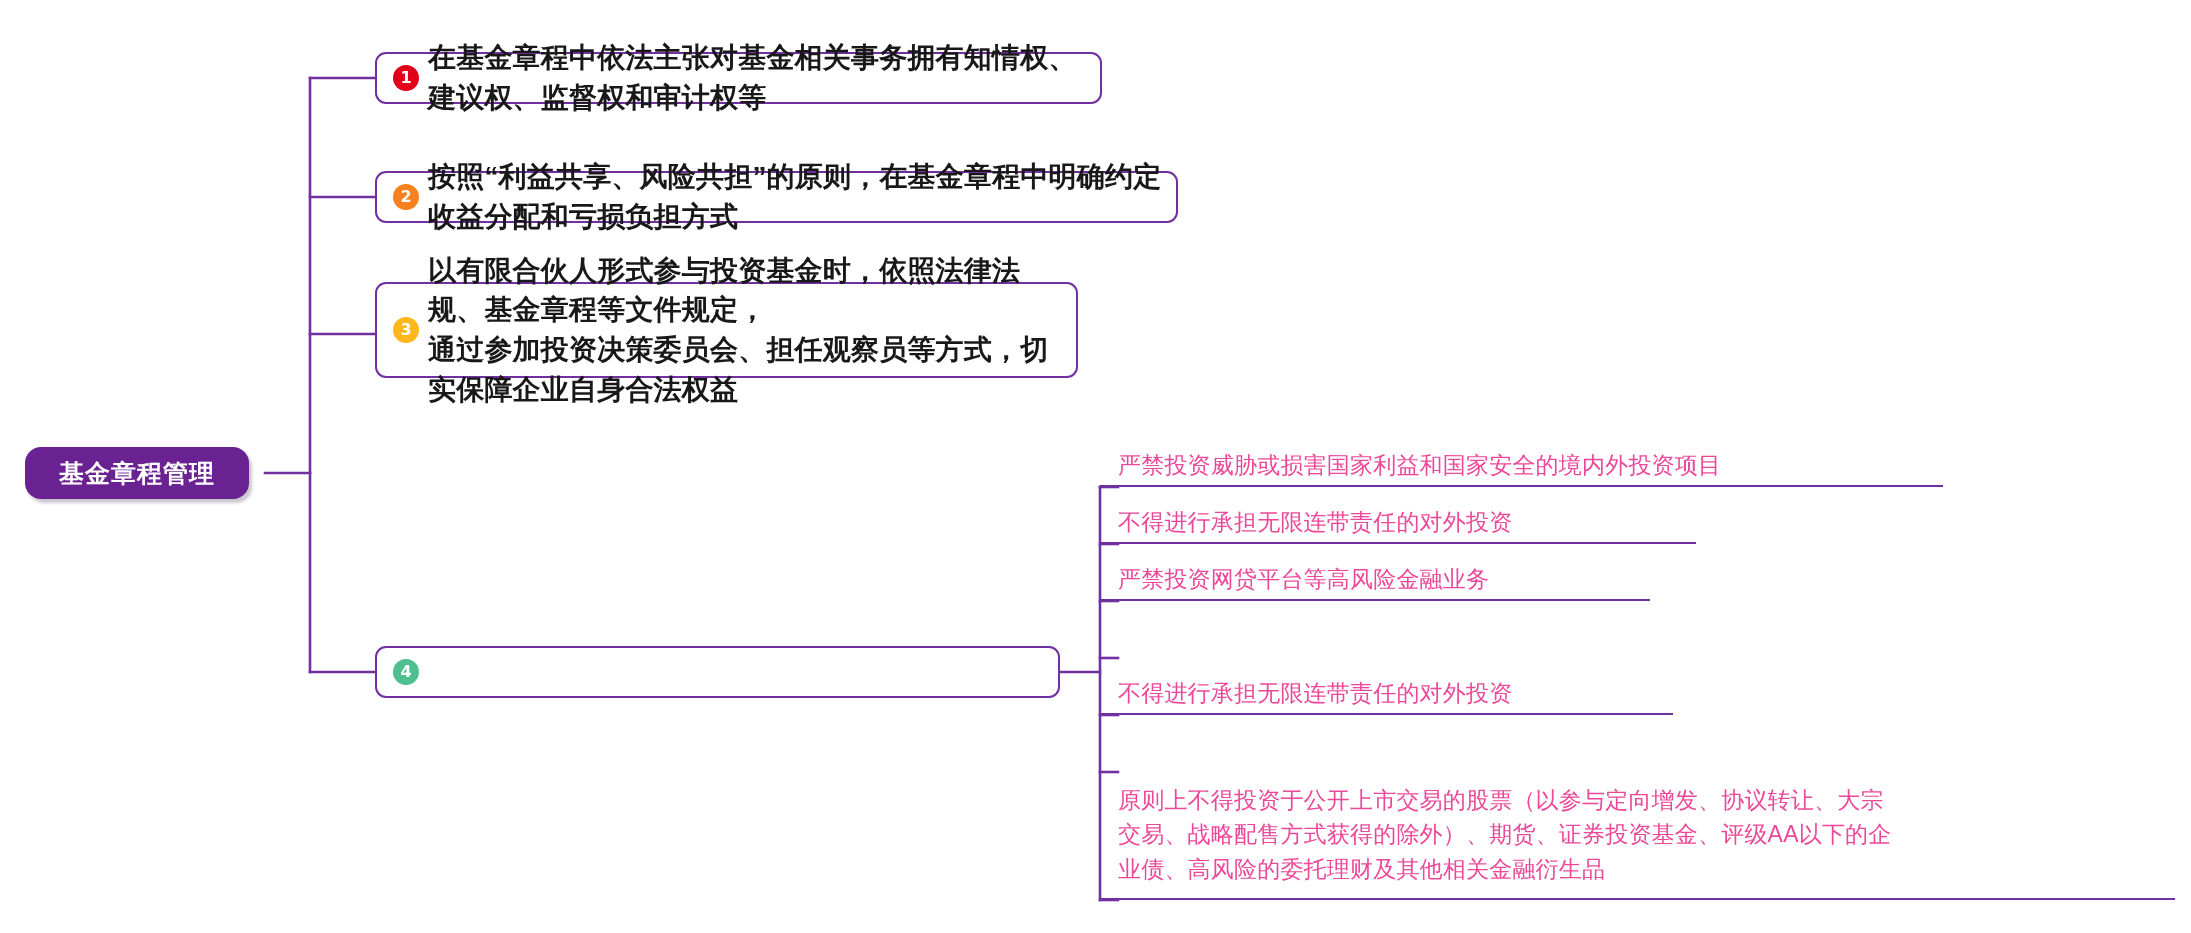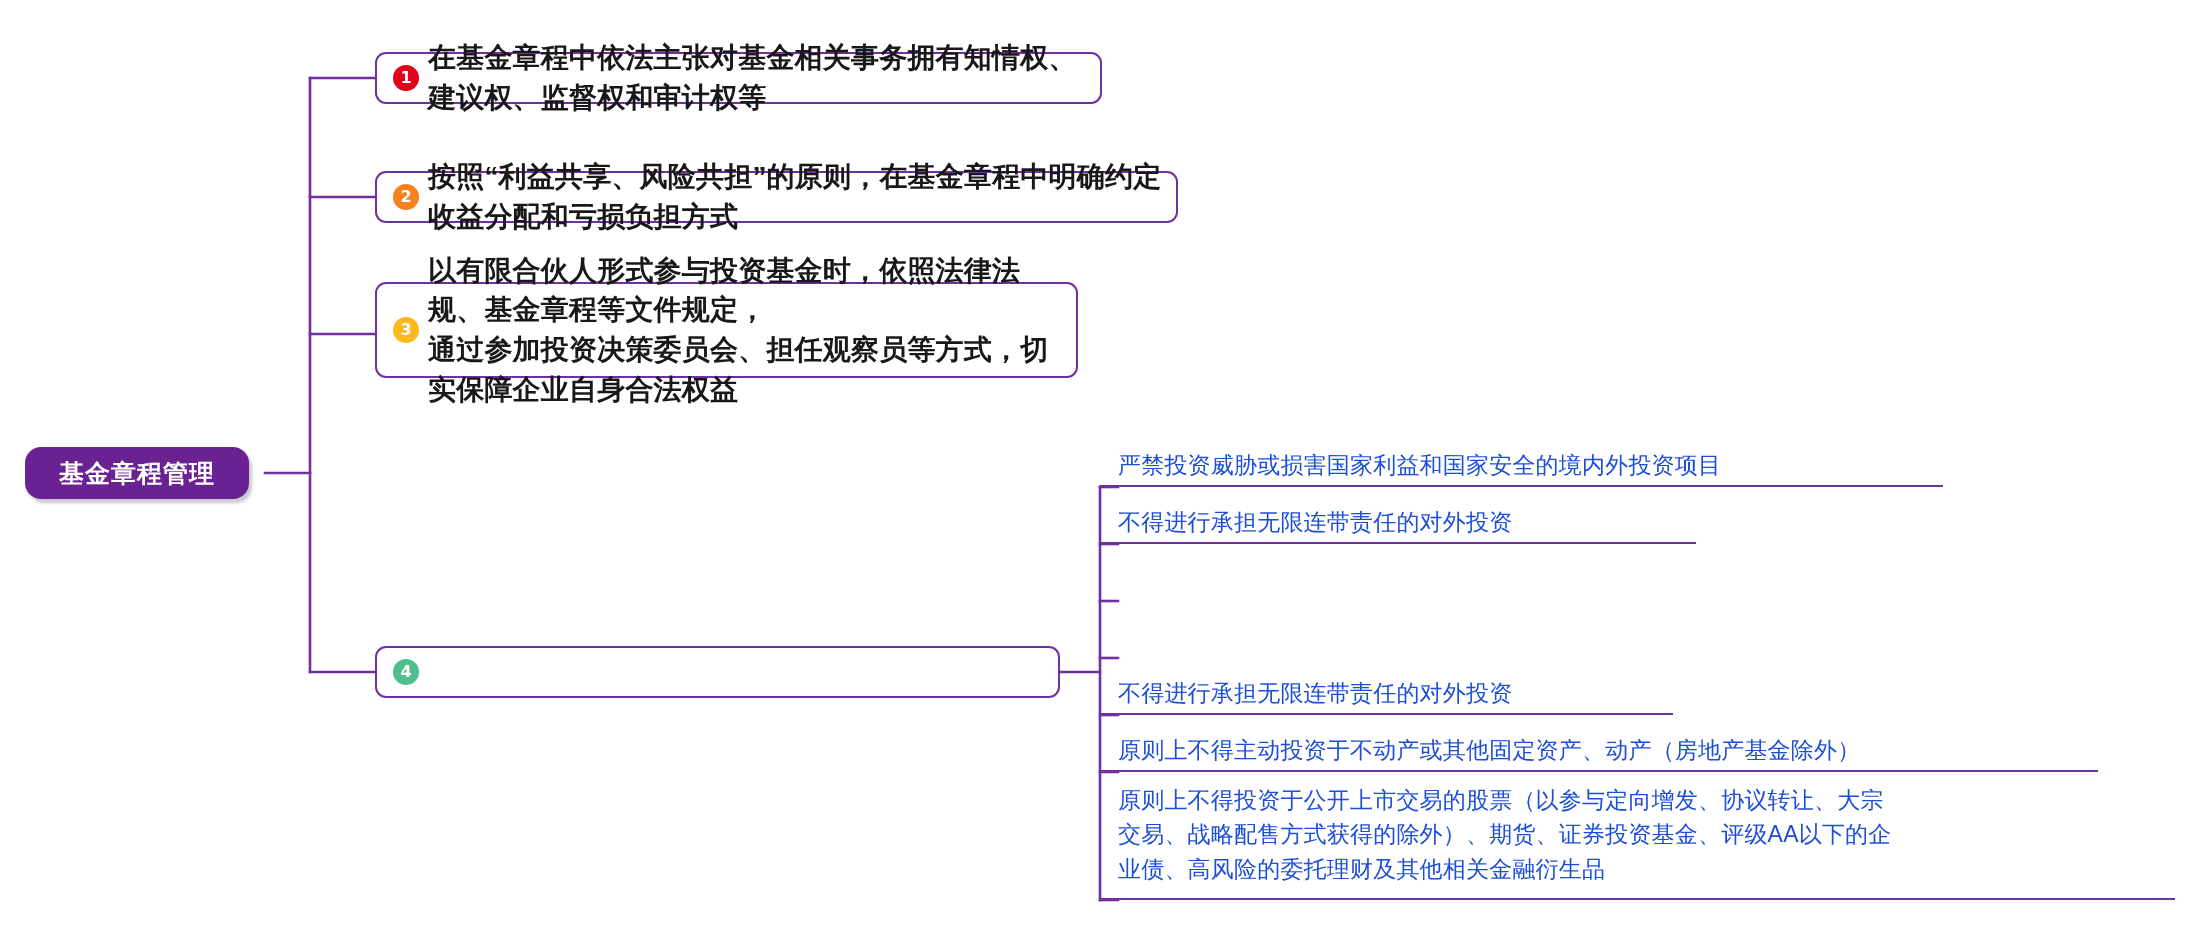--- a/index.html
+++ b/index.html
@@ -88,21 +88,21 @@
     position: absolute;
     box-sizing: border-box;
     border-bottom: 2.5px solid #7030A0;
     display: flex;
     align-items: flex-end;
     padding-left: 18px;
     padding-bottom: 3px;
   }
   .l2-text {
     font-size: 23px;
-    color: #1d4ed8;
+    color: #ec4899;
     line-height: 1.48;
     white-space: pre-line;
     letter-spacing: 0.2px;
   }
 </style>
 </head>
 <body>
 
 <div id="canvas">
 
@@ -160,29 +160,29 @@
   </div>
 
   <div class="l2-item" style="left:1100px; top:432px; width:843px; height:55px;">
     <span class="l2-text">严禁投资威胁或损害国家利益和国家安全的境内外投资项目</span>
   </div>
 
   <div class="l2-item" style="left:1100px; top:489px; width:596px; height:55px;">
     <span class="l2-text">不得进行承担无限连带责任的对外投资</span>
   </div>
 
+  <div class="l2-item" style="left:1100px; top:546px; width:550px; height:55px;">
+    <span class="l2-text">严禁投资网贷平台等高风险金融业务</span>
+  </div>
 
 
   <div class="l2-item" style="left:1100px; top:660px; width:573px; height:55px;">
     <span class="l2-text">不得进行承担无限连带责任的对外投资</span>
   </div>
 
-  <div class="l2-item" style="left:1100px; top:717px; width:998px; height:55px;">
-    <span class="l2-text">原则上不得主动投资于不动产或其他固定资产、动产（房地产基金除外）</span>
-  </div>
 
   <div class="l2-item" style="left:1100px; top:774px; width:1075px; height:126px; align-items:center;">
     <span class="l2-text">原则上不得投资于公开上市交易的股票（以参与定向增发、协议转让、大宗
 交易、战略配售方式获得的除外）、期货、证券投资基金、评级AA以下的企
 业债、高风险的委托理财及其他相关金融衍生品</span>
   </div>
 
 </div>
 
 </body></html>

